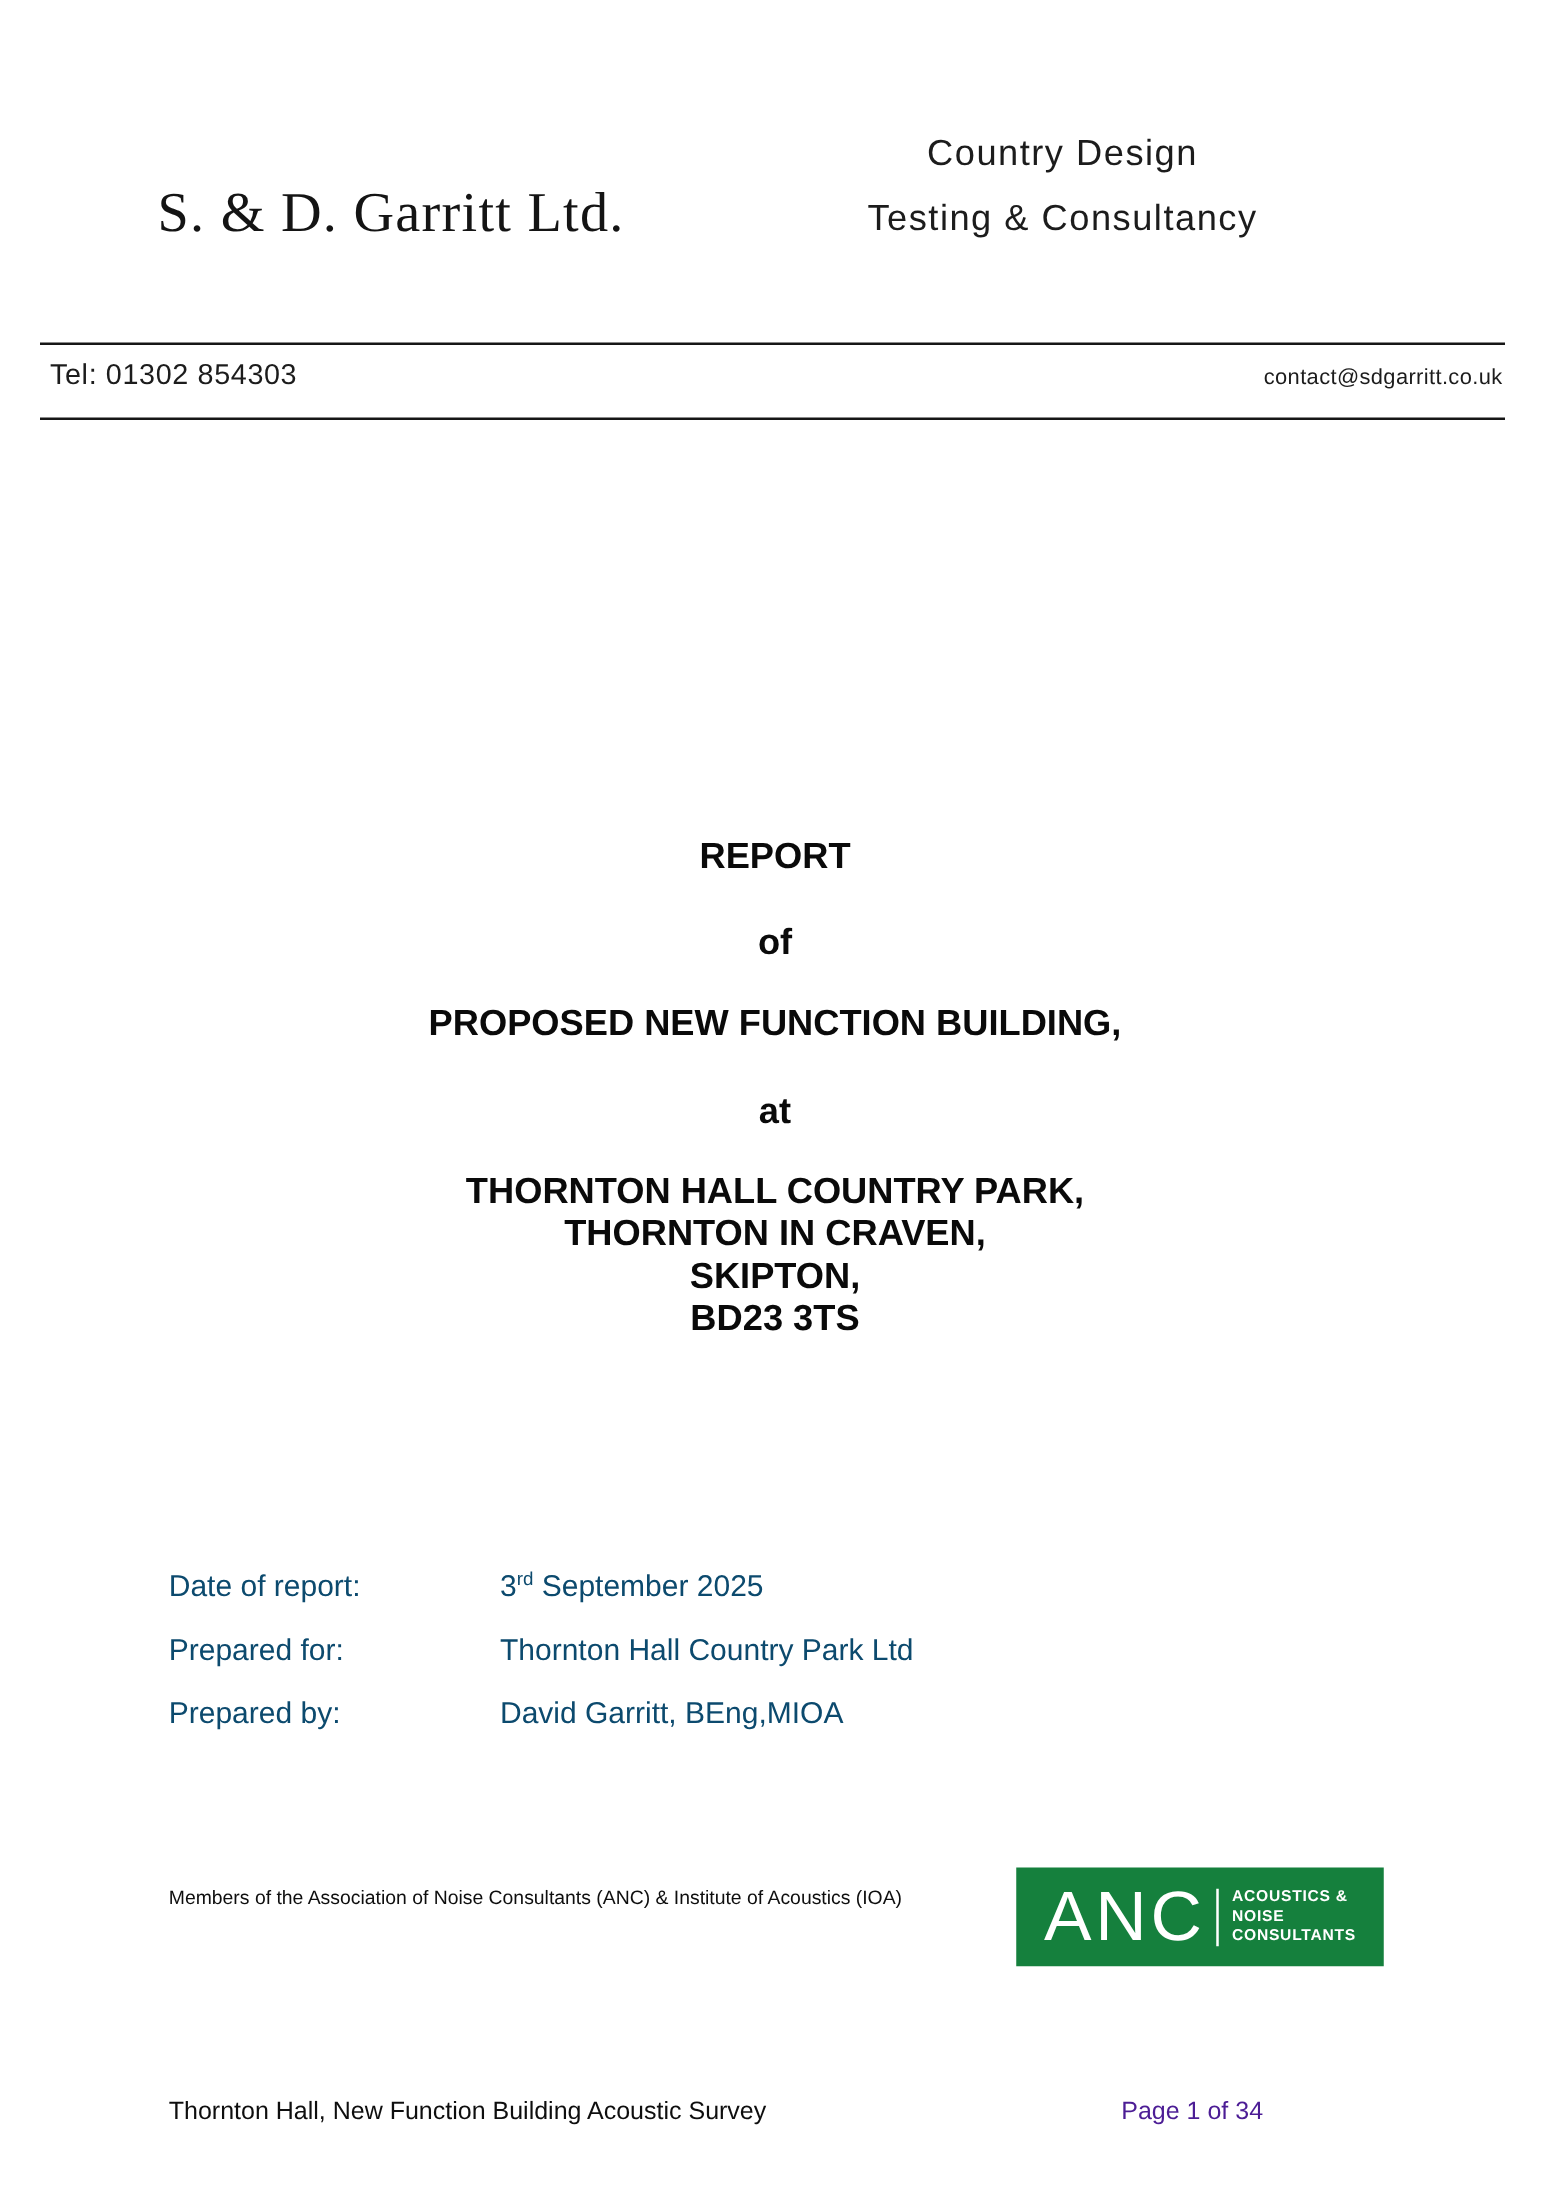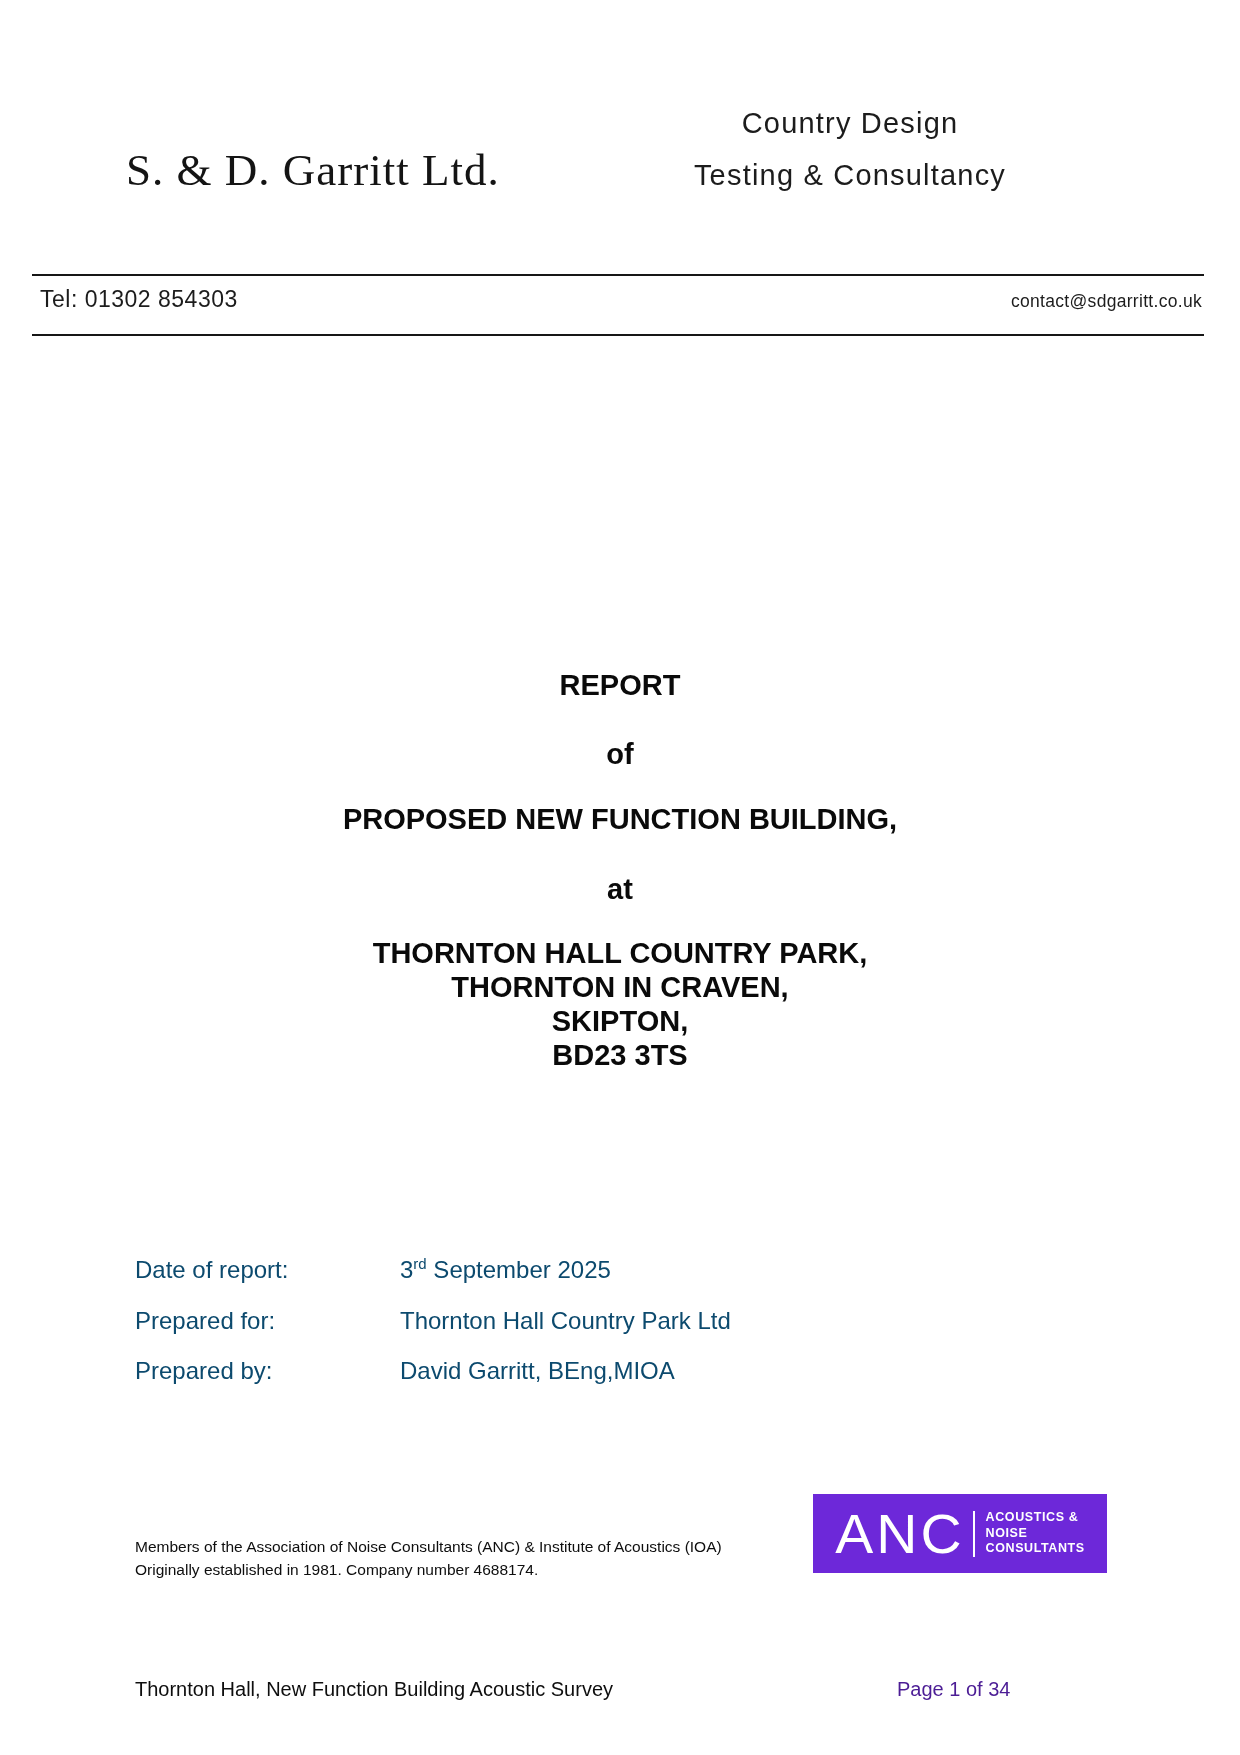--- a/index.html
+++ b/index.html
@@ -88,21 +88,20 @@
 
   
   .membership {
     position: absolute;
     left: 135px;
     top: 1508px;
     width: 620px;
     font-size: 15.5px;
     line-height: 22.5px;
     color: #0e0e0e;
-    margin-top: 28px;
   }
 
   
   .anc-logo {
     position: absolute;
     left: 813px;
     top: 1494px;
     width: 294px;
     height: 79px;
     display: flex;
@@ -188,24 +187,23 @@
     <span class="detail-value">Thornton Hall Country Park Ltd</span>
   </div>
 
   <div class="detail-row" style="top:1357px">
     <span class="detail-label">Prepared by:</span>
     <span class="detail-value">David Garritt, BEng,MIOA</span>
   </div>
 
   <div class="membership">
     <div>Members of the Association of Noise Consultants (ANC) &amp; Institute of Acoustics (IOA)</div>
-    <div>Originally established in 1981. Company number 4688174.</div>
-  </div>
-
-  <div class="anc-logo" id="anc-logo" style="background: #6d28d9;">
+  </div>
+
+  <div class="anc-logo" id="anc-logo" style="background: #15803d;">
     <span class="anc-acronym">ANC</span>
     <span class="anc-divider"></span>
     <span class="anc-caption">
       <div>ACOUSTICS &amp;</div>
       <div>NOISE</div>
       <div>CONSULTANTS</div>
     </span>
   </div>
 
   <div class="footer-left">Thornton Hall, New Function Building Acoustic Survey</div>

